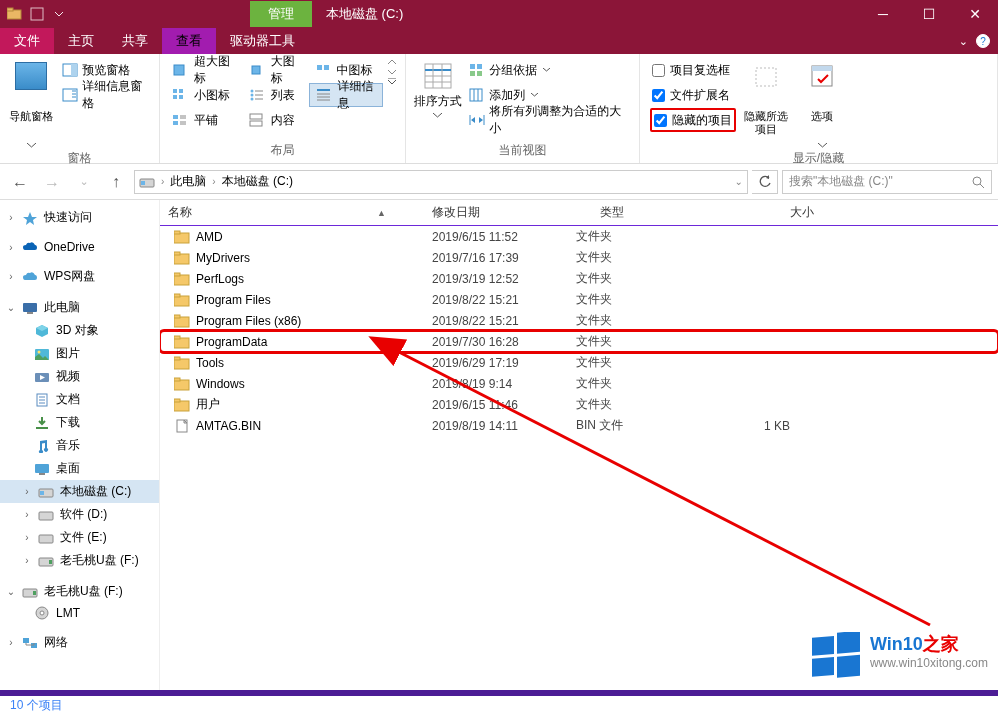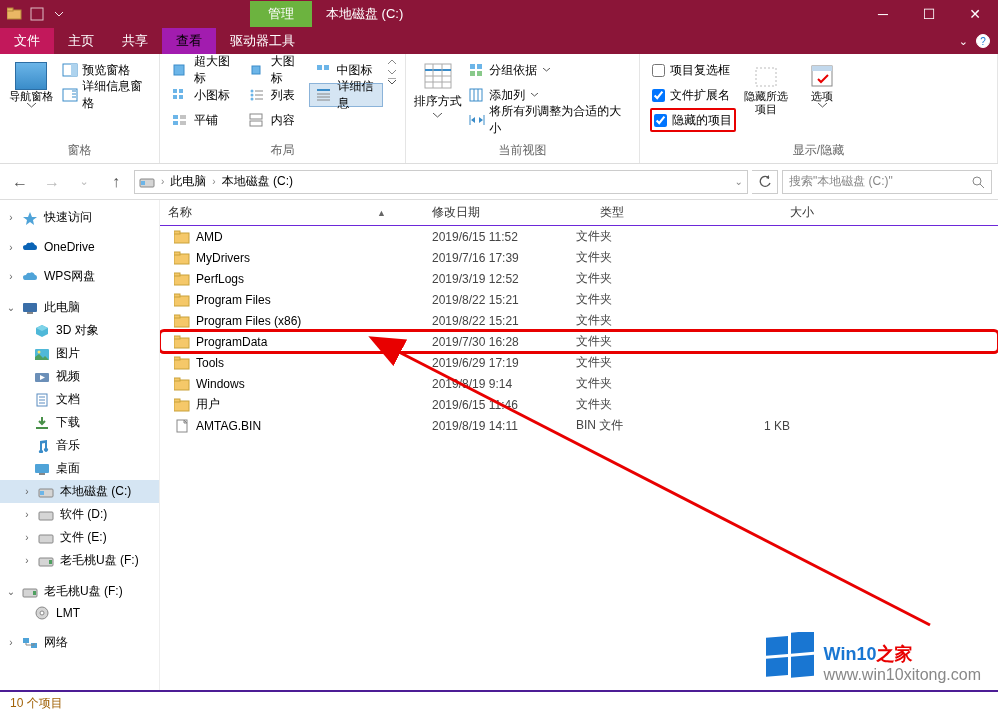--- a/index.html
+++ b/index.html
@@ -23,21 +23,21 @@
     .ribbon-tabs .tab.contextual { }
     .ribbon-tabs .help { margin-left: auto; display: flex; align-items: center; padding-right: 8px; gap: 8px; }
     .ribbon-tabs .help span { color: #fff; }
     
     
     .ribbon { height: 110px; background: #fff; border-bottom: 1px solid #ddd; display: flex; }
     .ribbon-group { border-right: 1px solid #e5e5e5; display: flex; flex-direction: column; padding: 4px 6px 0; }
     .ribbon-group .group-content { flex: 1; display: flex; align-items: flex-start; gap: 4px; }
     .ribbon-group .group-label { text-align: center; color: #666; font-size: 12px; padding: 2px 0 4px; }
     
-    .nav-pane-btn { display: flex; flex-direction: column; align-items: center; width: 52px; gap: 0; padding-top: 4px; }
+    .nav-pane-btn { display: flex; flex-direction: column; align-items: center; width: 52px; gap: 20px; padding-top: 4px; }
     .nav-pane-btn .big-icon { width: 32px; height: 28px; background: linear-gradient(#6bb5e8,#3a8cc9); border: 1px solid #2c6da3; }
     .nav-pane-btn .lbl { font-size: 11px; text-align: center; line-height: 1.2; }
     .small-row { display: flex; align-items: center; gap: 4px; font-size: 12px; padding: 2px 2px; height: 24px; }
     .small-row .mini-icon { width: 16px; height: 14px; display: inline-block; }
     
     .layout-col { display: flex; flex-direction: column; gap: 1px; }
     .layout-btn { display: flex; align-items: center; gap: 6px; padding: 2px 6px; font-size: 12px; height: 24px; }
     .layout-btn.active { border: 1px solid #8bb3d9; background: #d5e5f3; }
     .layout-icon { width: 16px; height: 14px; display: inline-flex; }
     
@@ -80,31 +80,31 @@
     .file-list { flex: 1; overflow: auto; position: relative; }
     .file-row { display: flex; align-items: center; height: 21px; font-size: 12px; }
     .file-row .fcol { padding: 0 8px; }
     .file-row .fcol.name { width: 264px; display: flex; align-items: center; gap: 6px; padding-left: 14px; }
     .file-row .fcol.date { width: 144px; color: #444; }
     .file-row .fcol.type { width: 110px; color: #444; }
     .file-row .fcol.size { width: 120px; text-align: right; color: #444; }
     .folder-icon { width: 16px; height: 14px; display: inline-block; }
     .file-row.highlighted-red { outline: 3px solid #e80000; outline-offset: -1px; border-radius: 4px; }
     
-    .statusbar { height: 24px; border-top: 2px solid #4c1d95; display: flex; align-items: center; padding: 0 10px; font-size: 12px; color: #a16207; }
+    .statusbar { height: 24px; border-top: 6px solid #4c1d95; display: flex; align-items: center; padding: 0 10px; font-size: 12px; color: #3b82f6; }
     
     
     .red-arrow { position: absolute; pointer-events: none; }
-    .watermark { position: absolute; right: 17px; bottom: 30px; display: flex; align-items: flex-end; gap: 8px; pointer-events: none; }
+    .watermark { position: absolute; right: 10px; bottom: 30px; display: flex; align-items: flex-start; gap: 8px; pointer-events: none; }
     .watermark .winlogo { width: 52px; height: 52px; }
     .watermark .wtxt { display: flex; flex-direction: column; }
     .watermark .wt1 { font-size: 18px; font-weight: 600; }
     .watermark .wt1 .blue { color: #1976d2; }
     .watermark .wt1 .red { color: #e80000; }
-    .watermark .wt2 { font-size: 16px; color: #888; }
+    .watermark .wt2 { font-size: 12px; color: #888; }
     
     svg { display: block; }
   </style>
 </head>
 <body>
 
 <div class="titlebar">
   <div class="qat">
     <div class="qat-icon">
       <svg width="16" height="14">

